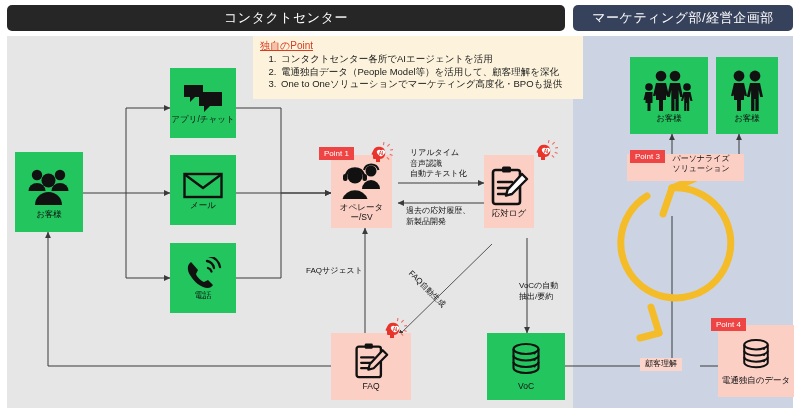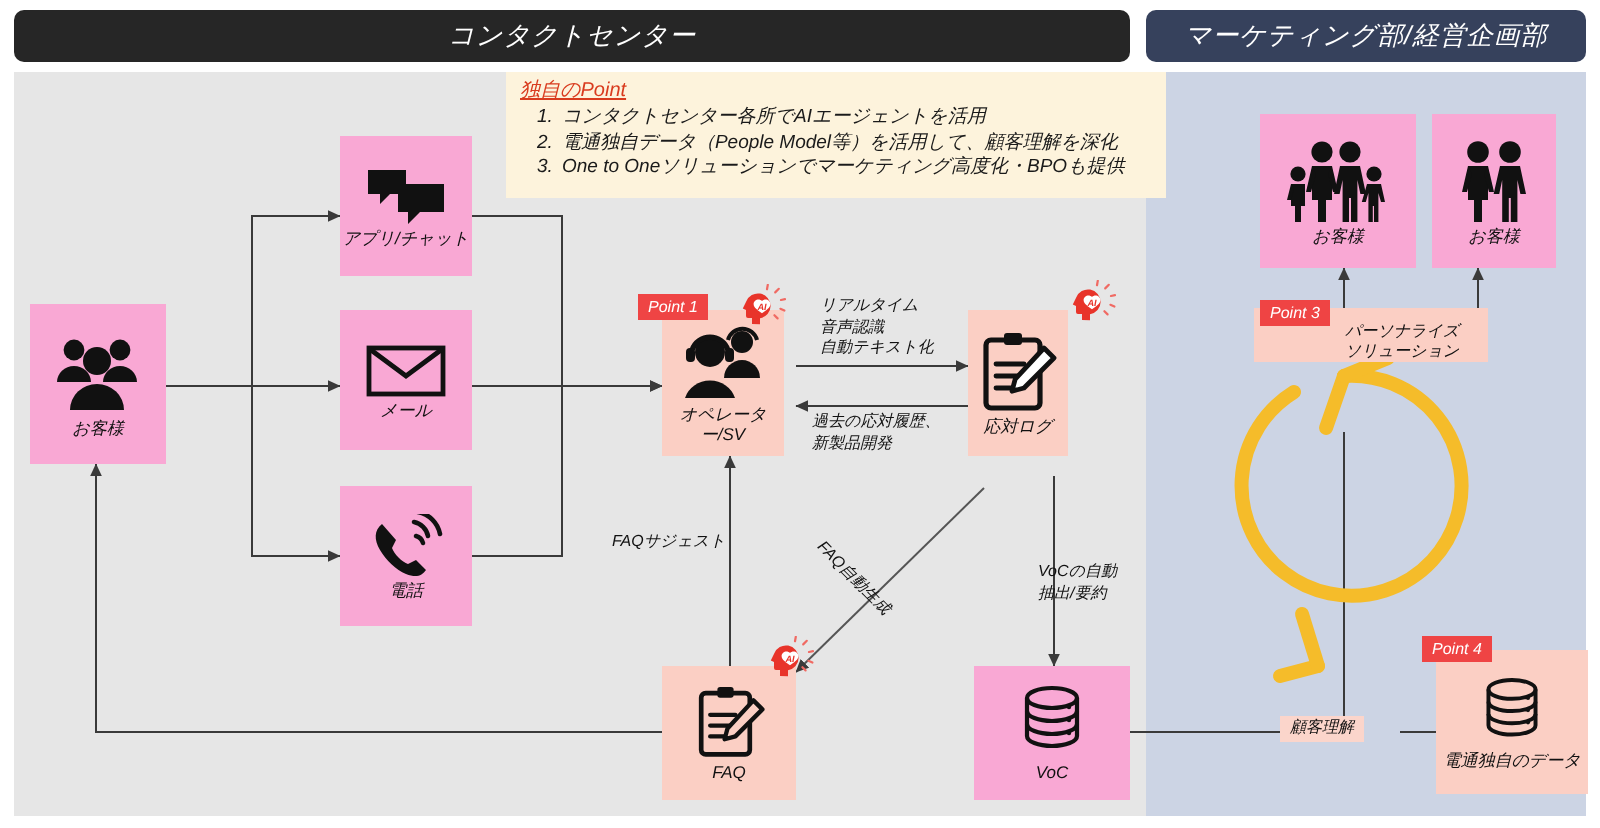--- a/index.html
+++ b/index.html
@@ -1,17 +1,17 @@
 <!DOCTYPE html>
 <html><head>
 <meta charset="utf-8">
 <style>
   html,body{margin:0;padding:0;background:#fff;}
   body{font-family:"Liberation Sans","DejaVu Sans",sans-serif;}
-  #stage{position:relative;width:800px;height:414px;overflow:hidden;background:#ffffff;font-style:italic;}
+  #stage{position:relative;width:800px;height:414px;overflow:hidden;background:#ffffff;}
 
   
   .hdr{position:absolute;border-radius:5px;display:flex;align-items:center;justify-content:center;
        color:#fff;font-size:13px;letter-spacing:.5px;}
   #hdr-left{left:7px;top:5px;width:558px;height:26px;background:#262626;}
   #hdr-right{left:573px;top:5px;width:220px;height:26px;background:#36415c;}
 
   
   .panel{position:absolute;}
   #panel-left{left:7px;top:36px;width:566px;height:372px;background:#e6e6e6;}
@@ -22,21 +22,21 @@
             padding:4px 6px 0 7px;box-sizing:border-box;}
   #pointbox .pb-title{color:#d93b1e;font-size:10px;text-decoration:underline;line-height:12px;
             font-weight:normal;margin-bottom:1px;}
   #pointbox ol{margin:0;padding-left:19px;font-size:9.5px;color:#1a1a1a;line-height:12.6px;}
   #pointbox ol li{padding-left:2px;}
 
   
   .node{position:absolute;display:flex;flex-direction:column;align-items:center;
         justify-content:center;box-sizing:border-box;}
   .node .lbl{font-size:8.5px;color:#111;margin-top:1px;text-align:center;line-height:10px;}
-  .white{background:#f9a8d4;}
+  .white{background:#22c55e;}
   .pink{background:#fbcfc4;}
 
   
   .ico{display:block;}
 
   
   .ai{position:absolute;width:24px;height:22px;}
 
   
   .ptag{position:absolute;background:#ef4444;color:#fff;font-size:8px;
@@ -45,21 +45,21 @@
   
   .elabel{position:absolute;font-size:8px;color:#111;line-height:10.5px;text-align:left;
           white-space:nowrap;}
   .elabel.pinkbg{background:#fbd5cb;padding:1px 5px;}
 
   .diag-label{position:absolute;font-size:8px;color:#111;white-space:nowrap;
               transform-origin:0 0;}
 
   
   #persona{position:absolute;left:627px;top:154px;width:117px;height:27px;background:#fbcfc4;
-           display:flex;align-items:flex-end;justify-content:flex-end;box-sizing:border-box;
+           display:flex;align-items:flex-start;justify-content:flex-end;box-sizing:border-box;
            padding-right:6px;}
   #persona .txt{font-size:8px;line-height:10px;color:#111;text-align:center;width:74px;}
   #uiux{position:absolute;left:596px;top:216px;width:146px;height:53px;background:#eeeef1;
         border-radius:3px;display:flex;flex-direction:column;align-items:center;
         justify-content:center;}
   #uiux .txt{font-size:9px;line-height:12.5px;color:#111;text-align:center;}
 
   svg.lines{position:absolute;left:0;top:0;width:800px;height:414px;pointer-events:none;}
 </style>
 </head>
@@ -218,21 +218,21 @@
       <g stroke="#f06a63" stroke-width="1.1" stroke-linecap="round">
         <path d="M18.6,4.2 l1.8,-1.8"></path>
           <path d="M21.5,8 l2,-0.4"></path>
         <path d="M14.5,2.6 l0.4,-2.2"></path>
           <path d="M21.2,12.4 l2,0.9"></path>
         <path d="M18.2,15.6 l1.6,1.6"></path>
       </g>
     </svg>
   </div>
 
-  <div class="node pink" style="left:331px;top:333px;width:67px;height:67px;">
+  <div class="node pink" style="left:331px;top:333px;width:80px;height:67px;">
     <svg class="ico" width="36" height="38" viewBox="0 0 40 42">
       <rect x="4" y="5" width="27" height="34" rx="2.5" fill="none" stroke="#111" stroke-width="2.6"></rect>
       <rect x="13" y="1.5" width="9" height="6" rx="1.5" fill="#111"></rect>
       <g stroke="#111" stroke-width="2.4" stroke-linecap="round">
         <path d="M9,17 h14"></path>
           <path d="M9,23 h14"></path>
           <path d="M9,29 h10"></path>
       </g>
       <path d="M33,9 l5,5 l-15,15 l-6,1.6 l1.6,-6 z" fill="#fbcfc4" stroke="#111" stroke-width="2.4" stroke-linejoin="round"></path>
     </svg>

